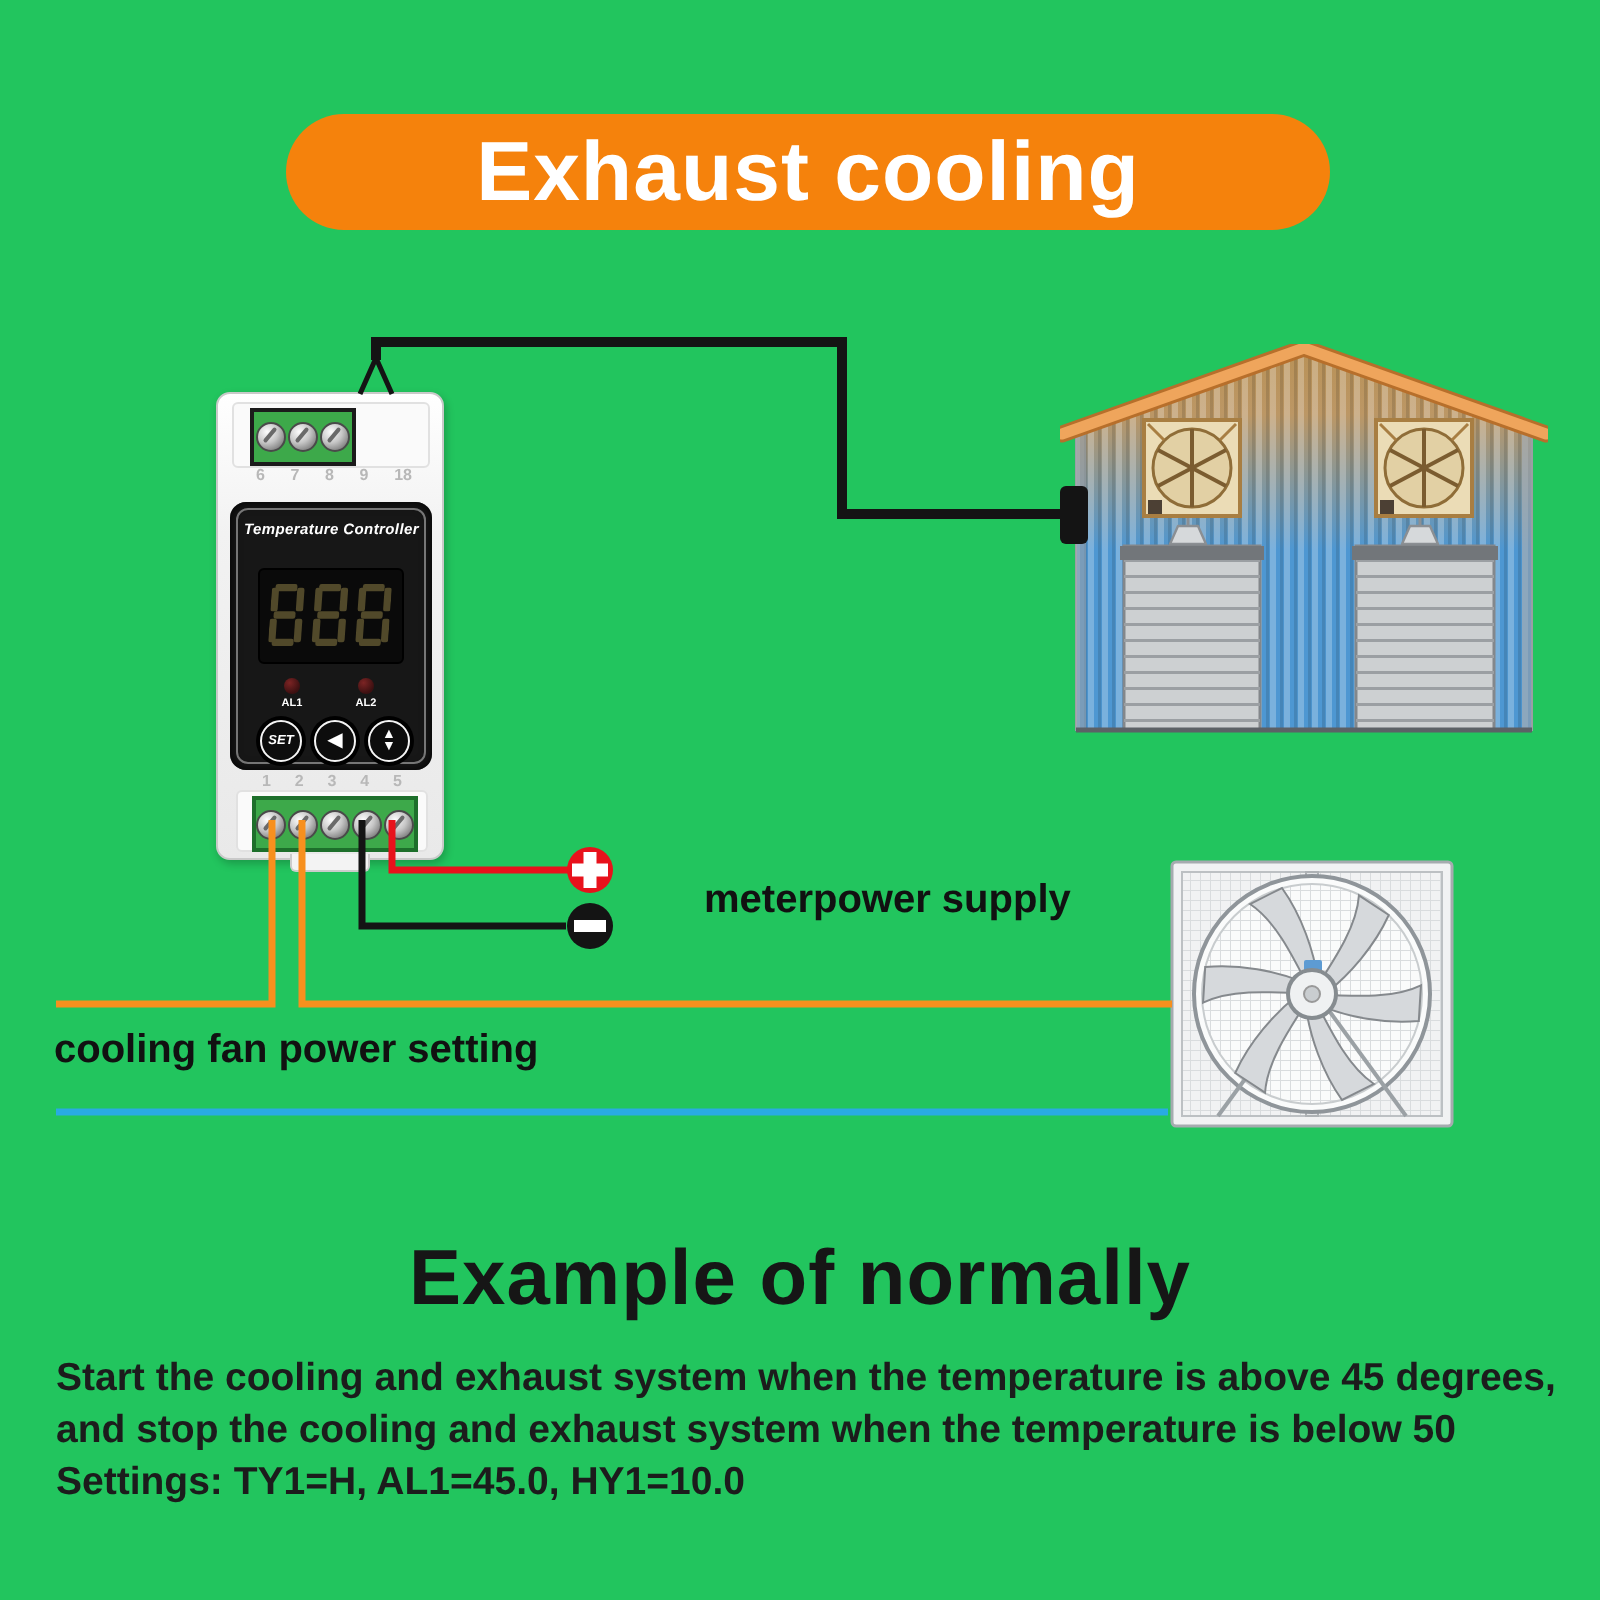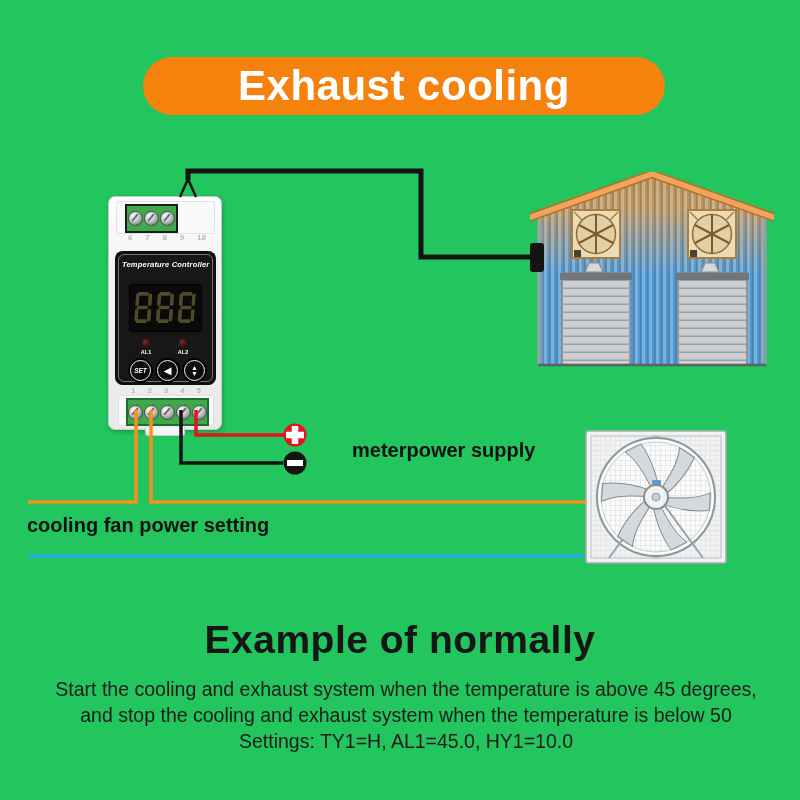--- a/index.html
+++ b/index.html
@@ -61,21 +61,21 @@
   .lbl{position:absolute;font-weight:bold;color:#111;z-index:6;white-space:nowrap;}
   .lbl.probe{left:381px;top:260px;font-size:19px;}
   .lbl.meter{left:316px;top:439px;font-size:20px;margin-left:36px;}
   .lbl.fanps{left:27px;top:514px;font-size:20px;}
   .lbl.ware{left:572px;top:371px;width:160px;text-align:center;font-size:20px;}
   .lbl.cfan{left:588px;top:592px;width:140px;text-align:center;font-size:20px;}
 
   .heading{position:absolute;left:0;top:618px;width:800px;text-align:center;z-index:6;
            font-size:39px;font-weight:bold;color:#161616;letter-spacing:.5px;}
   .para{position:absolute;left:28px;top:677px;width:756px;z-index:6;
-        font-size:19.5px;line-height:25.8px;color:#1c1c1c;font-weight:400;text-align:center;}
+        font-size:19.5px;line-height:25.8px;color:#1c1c1c;font-weight:700;}
 
   .illus{position:absolute;z-index:2;}
   .wires{position:absolute;left:0;top:0;z-index:5;pointer-events:none;}
 </style>
 </head>
 <body>
 
 <div class="canvas">
 
   <div class="banner">

